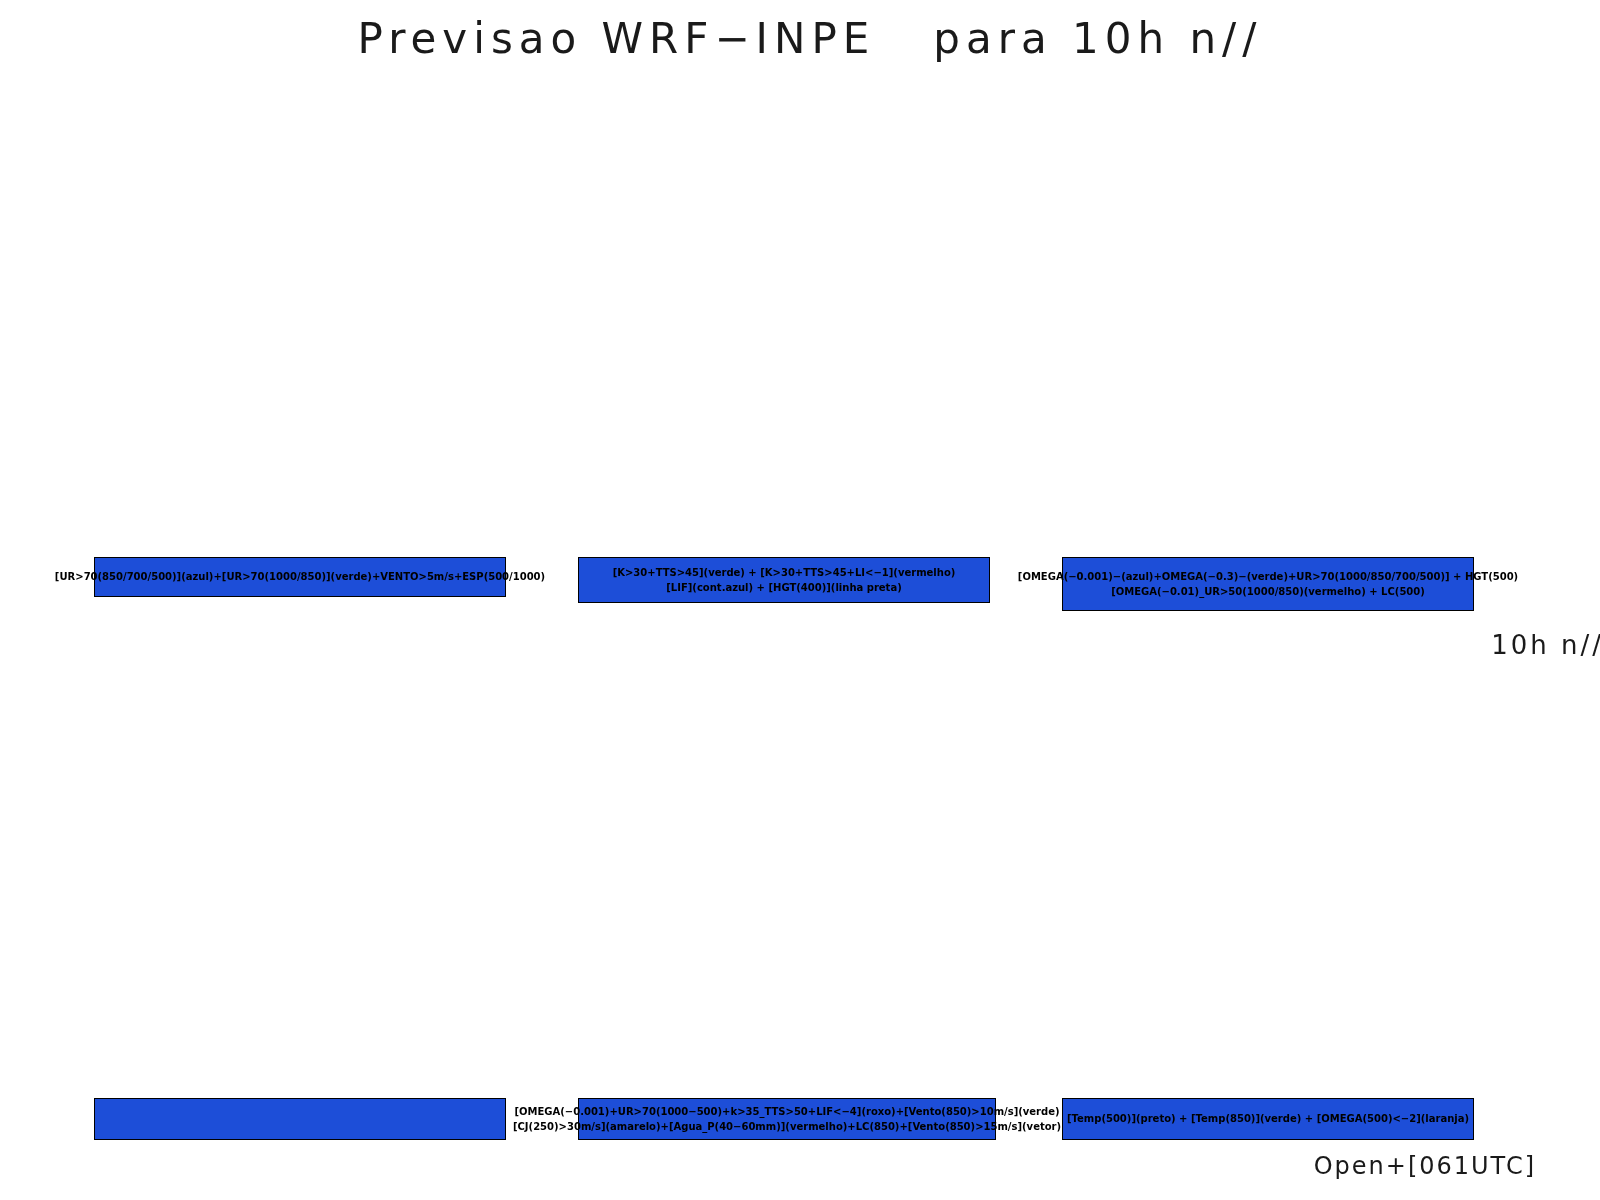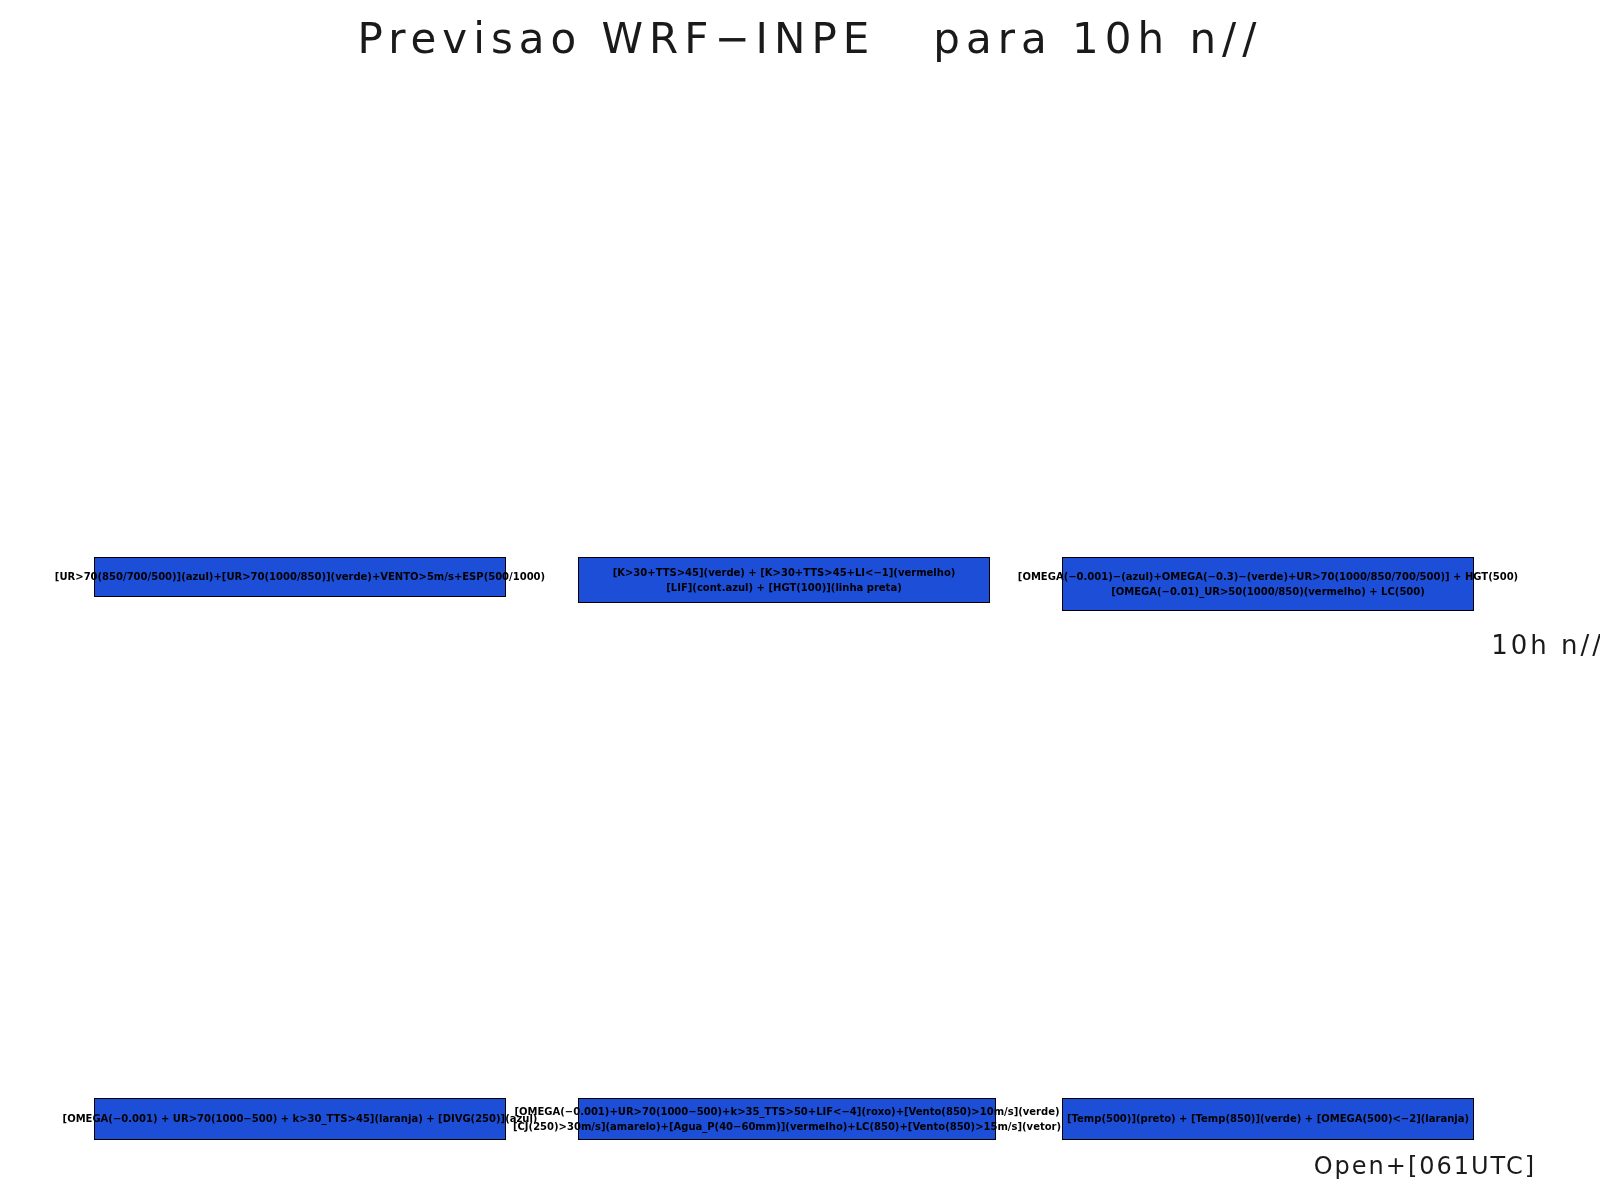--- a/index.html
+++ b/index.html
@@ -107,36 +107,35 @@
 <div class="panel" style="left:94px;  top:110px; width:412px; height:440px;"></div>
 <div class="panel" style="left:578px; top:110px; width:412px; height:440px;"></div>
 <div class="panel" style="left:1062px;top:110px; width:412px; height:440px;"></div>
 
 <div class="legend-box" id="legend-r1c1">
   <span class="legend-line">[UR&gt;70(850/700/500)](azul)+[UR&gt;70(1000/850)](verde)+VENTO&gt;5m/s+ESP(500/1000)</span>
 </div>
 
 <div class="legend-box" id="legend-r1c2">
   <span class="legend-line">[K&gt;30+TTS&gt;45](verde)  +  [K&gt;30+TTS&gt;45+LI&lt;−1](vermelho)</span>
-  <span class="legend-line">[LIF](cont.azul)  +  [HGT(100)](linha preta)</span>
+  <span class="legend-line">[LIF](cont.azul)  +  [HGT(400)](linha preta)</span>
 </div>
 
 <div class="legend-box" id="legend-r1c3">
   <span class="legend-line">[OMEGA(−0.001)−(azul)+OMEGA(−0.3)−(verde)+UR&gt;70(1000/850/700/500)]  +  HGT(500)</span>
   <span class="legend-line">[OMEGA(−0.01)_UR&gt;50(1000/850)(vermelho)  +  LC(500)</span>
 </div>
 
 <div id="mid-label">10h n//</div>
 
 <div class="panel" style="left:94px;  top:690px; width:412px; height:400px;"></div>
 <div class="panel" style="left:578px; top:690px; width:418px; height:400px;"></div>
 <div class="panel" style="left:1062px;top:690px; width:412px; height:400px;"></div>
 
 <div class="legend-box" id="legend-r2c1">
-  <span class="legend-line">[OMEGA(−0.001)  +  UR&gt;70(1000−500)  +  k&gt;30_TTS&gt;45](laranja)  +  [DIVG(250)](azul)</span>
 </div>
 
 <div class="legend-box" id="legend-r2c2">
   <span class="legend-line">[OMEGA(−0.001)+UR&gt;70(1000−500)+k&gt;35_TTS&gt;50+LIF&lt;−4](roxo)+[Vento(850)&gt;10m/s](verde)</span>
   <span class="legend-line">[CJ(250)&gt;30m/s](amarelo)+[Agua_P(40−60mm)](vermelho)+LC(850)+[Vento(850)&gt;15m/s](vetor)</span>
 </div>
 
 <div class="legend-box" id="legend-r2c3">
   <span class="legend-line">[Temp(500)](preto)  +  [Temp(850)](verde)  +  [OMEGA(500)&lt;−2](laranja)</span>
 </div>

